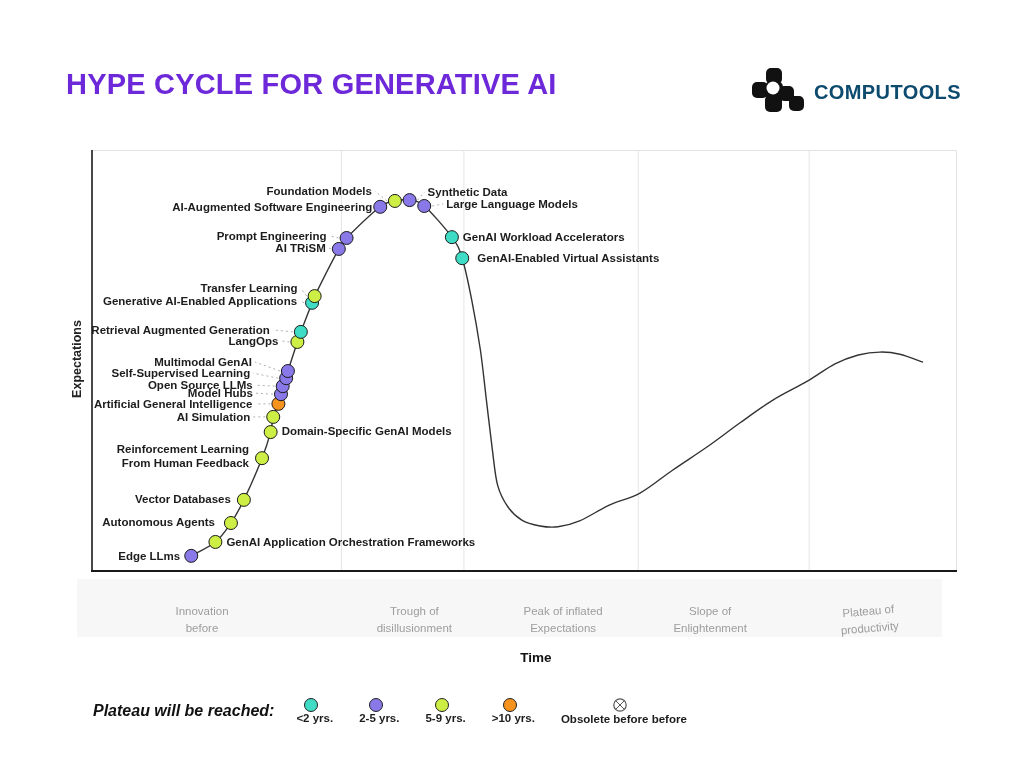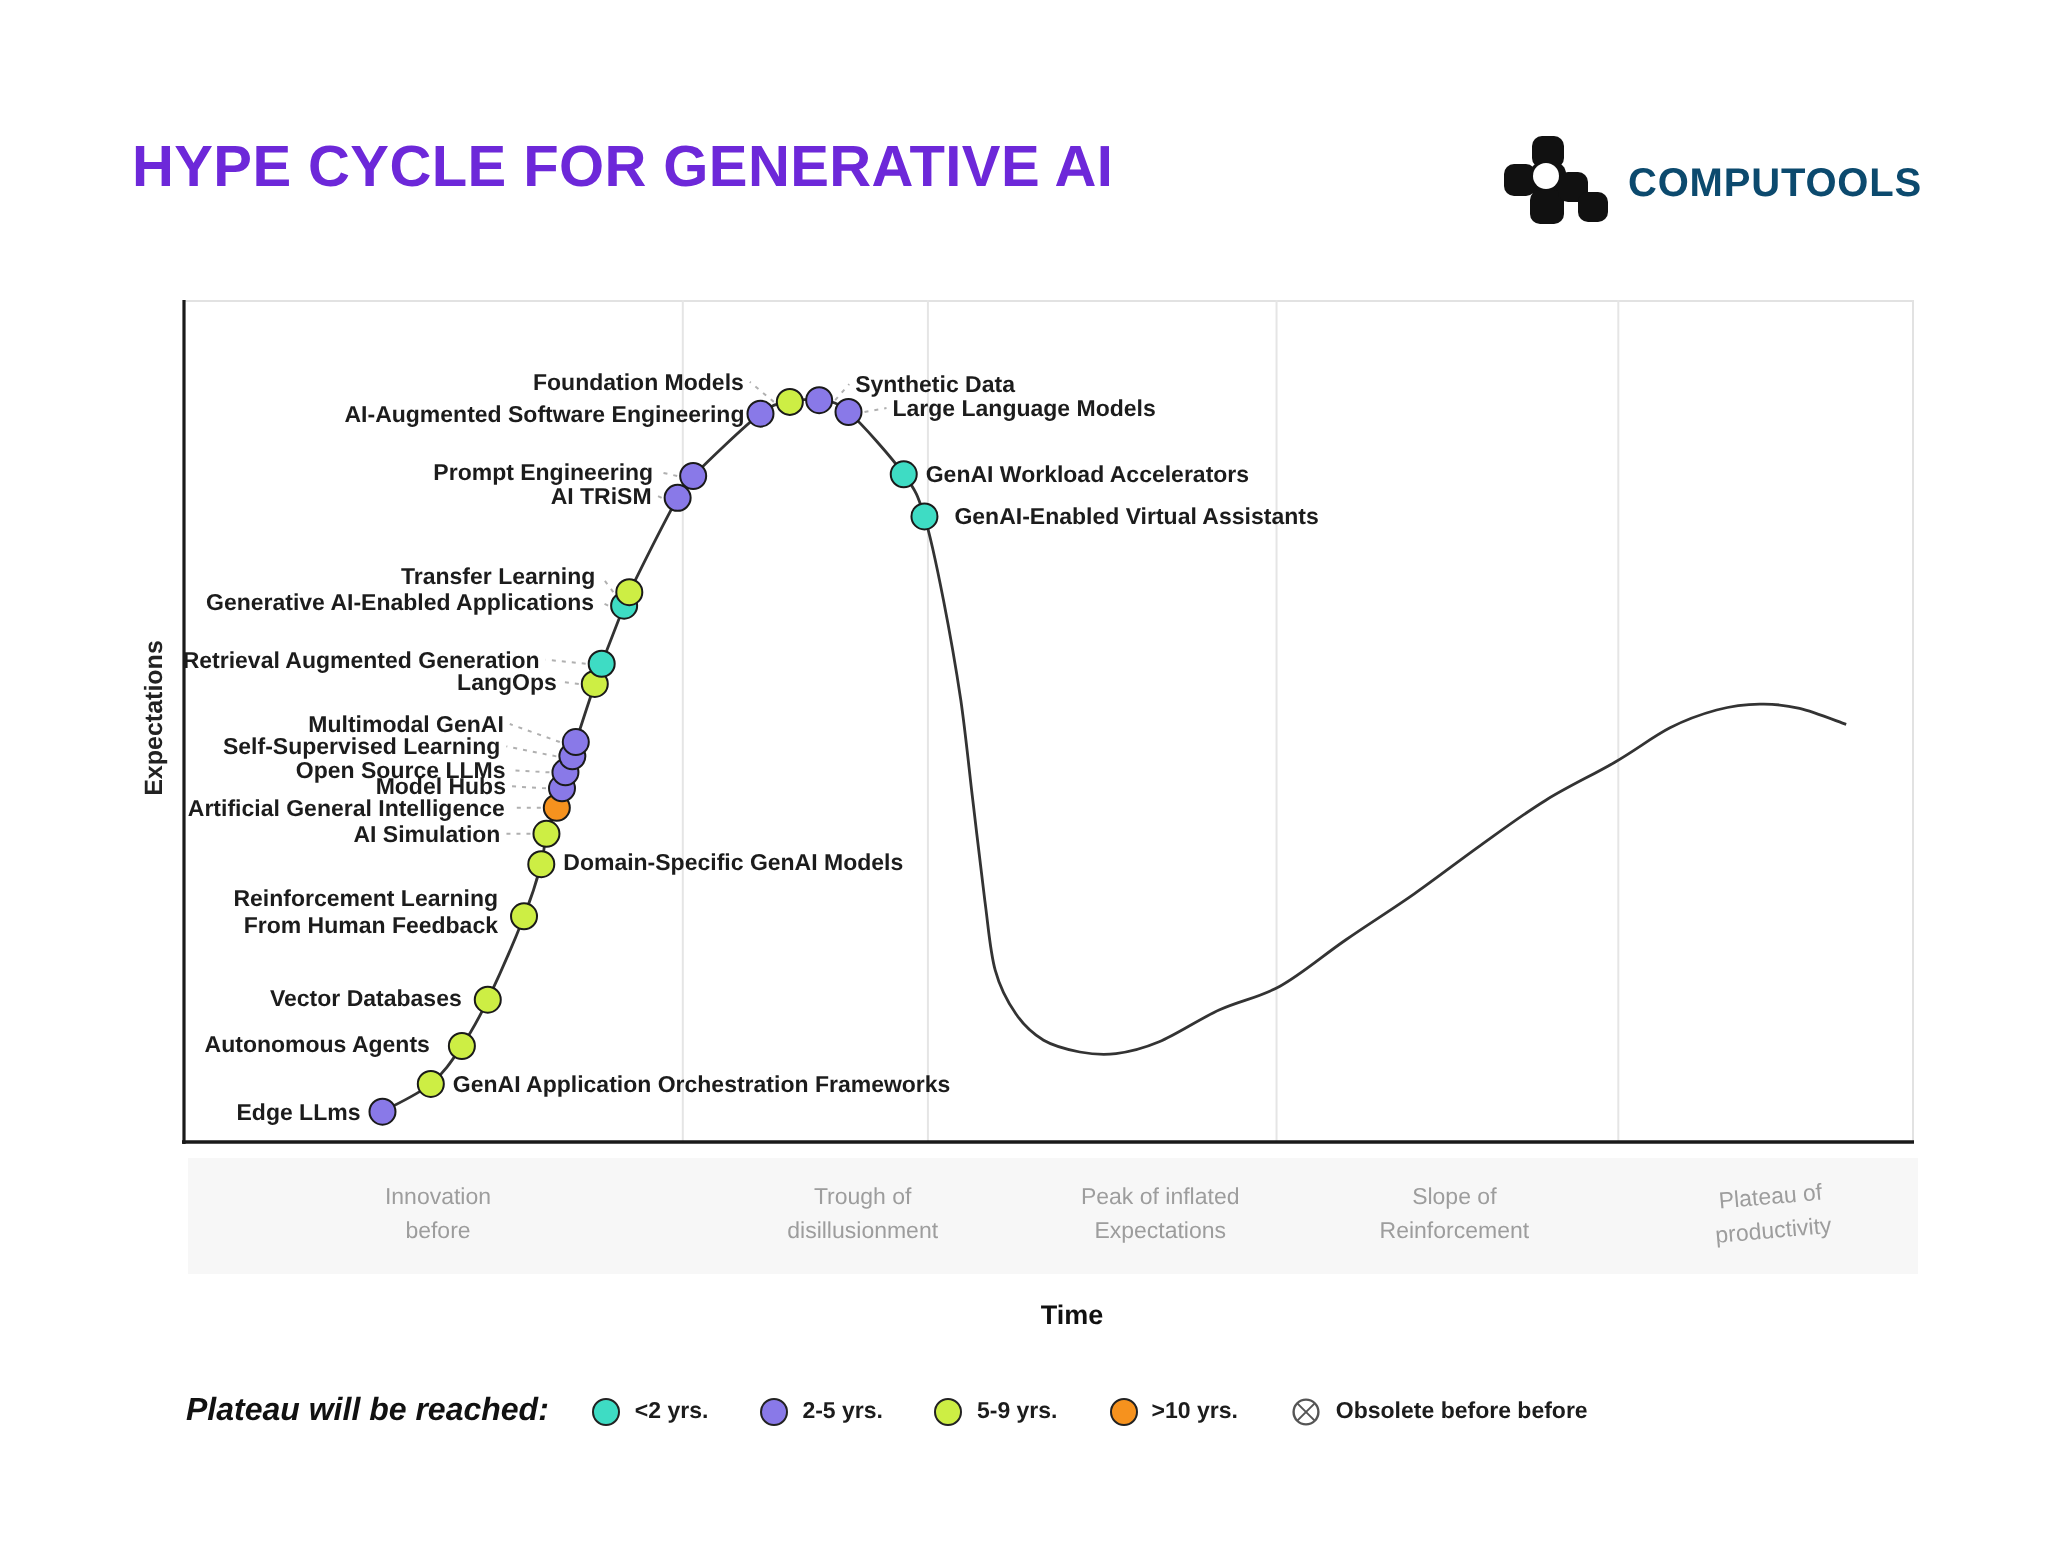--- a/index.html
+++ b/index.html
@@ -12,34 +12,34 @@
     letter-spacing:.2px;color:#6d28d9;
   }
   .logo{position:absolute;left:752px;top:68px;display:flex;align-items:center;gap:10px;}
   .logo-text{font-size:20px;font-weight:800;letter-spacing:.4px;color:#0c4a6e;}
   .y-axis-label{
     position:absolute;left:-73px;top:352px;width:300px;text-align:center;
     transform:rotate(-90deg);font-size:12.5px;font-weight:700;color:#222;
   }
   #chart-svg{position:absolute;left:0;top:0;}
   .phase-band{
-    position:absolute;left:94px;top:579px;width:865px;height:58px;
-    background:#f7f7f7;display:flex;align-items:center;
+    position:absolute;left:77px;top:579px;width:865px;height:58px;
+    background:#f7f7f7;display:flex;align-items:flex-end;
   }
   .phase-cell{
     display:flex;flex-direction:column;align-items:center;justify-content:center;
     font-size:11.5px;line-height:1.5;color:#9d9d9d;text-align:center;
   }
   .x-axis-label{
     position:absolute;left:436px;top:650px;width:200px;text-align:center;
     font-size:13.5px;font-weight:700;color:#111;
   }
   .legend{position:absolute;left:93px;top:697px;display:flex;align-items:center;}
   .legend-title{font-size:16px;font-weight:700;color:#111;margin-right:22px;font-style:italic;}
-  .legend-item{display:flex;align-items:center;margin-right:26px;}
+  .legend-item{display:flex;align-items:center;margin-right:26px;flex-direction:column;}
   .legend-swatch{
     width:14px;height:14px;border-radius:50%;border:1px solid #222;
     box-sizing:border-box;margin-right:7px;flex:0 0 auto;
   }
   .legend-label{font-size:11.5px;font-weight:600;color:#1c1c1c;white-space:nowrap;}
   .obsolete-icon{margin-right:7px;flex:0 0 auto;display:block;}
 </style>
 </head>
 <body>
 
@@ -145,21 +145,21 @@
     <div class="phase-cell" style="width: 20.2%;">
       <span>Trough of</span>
       <span>disillusionment</span>
     </div>
     <div class="phase-cell" style="width: 14.2%;">
       <span>Peak of inflated</span>
       <span>Expectations</span>
     </div>
     <div class="phase-cell" style="width: 19.8%;">
       <span>Slope of</span>
-      <span>Reinforcement</span>
+      <span>Enlightenment</span>
     </div>
     <div class="phase-cell" style="width: 16.9%; transform: rotate(-5deg);">
       <span>Plateau of</span>
       <span>productivity</span>
     </div>
   </div>
 
 <div class="x-axis-label">Time</div>
 
 <div class="legend">

